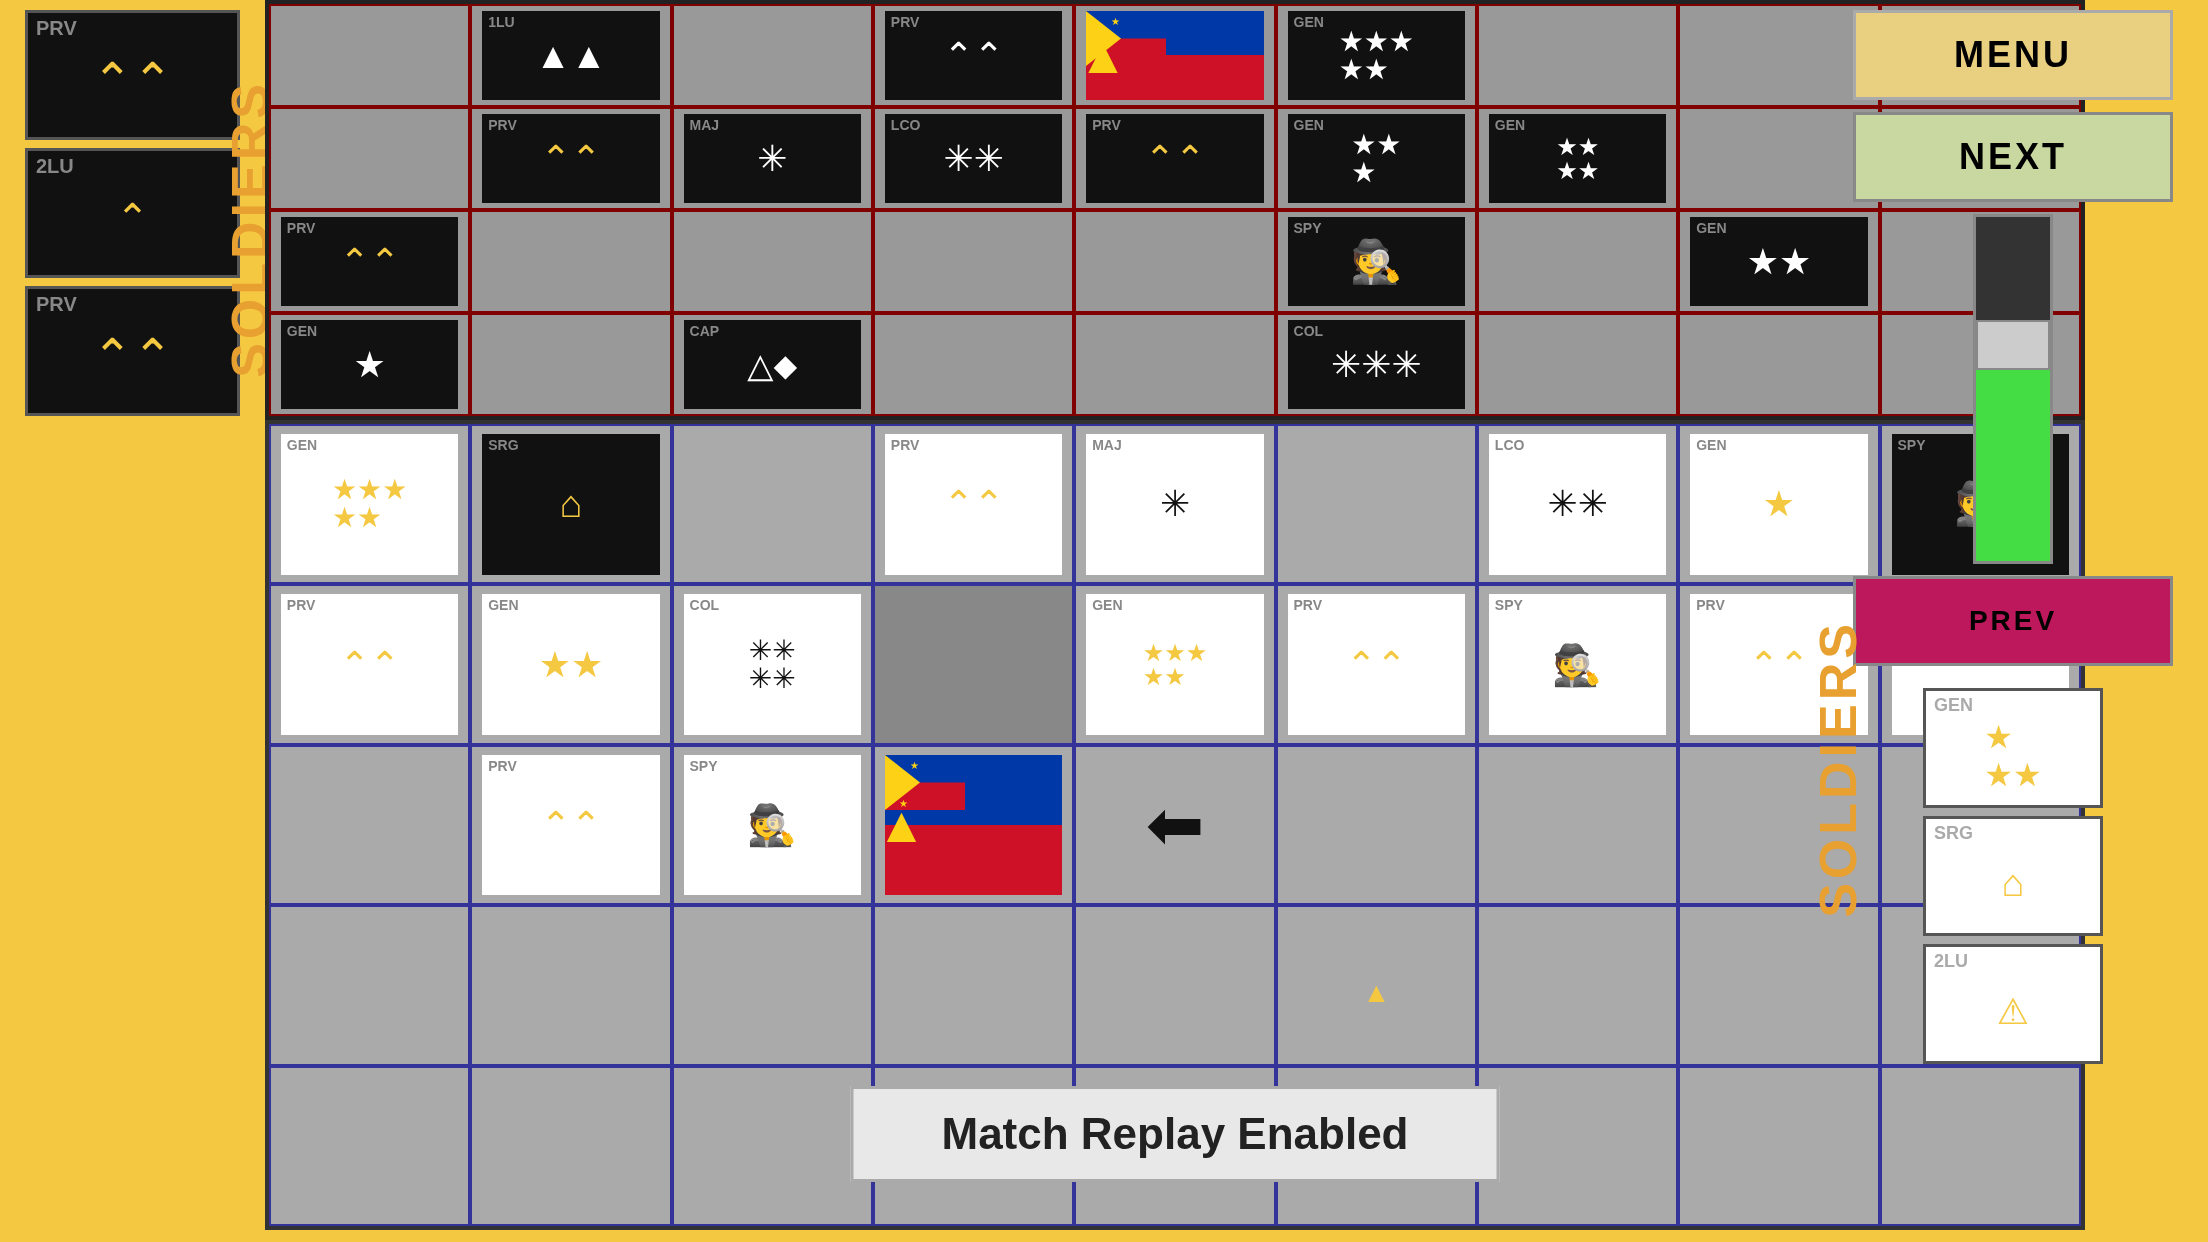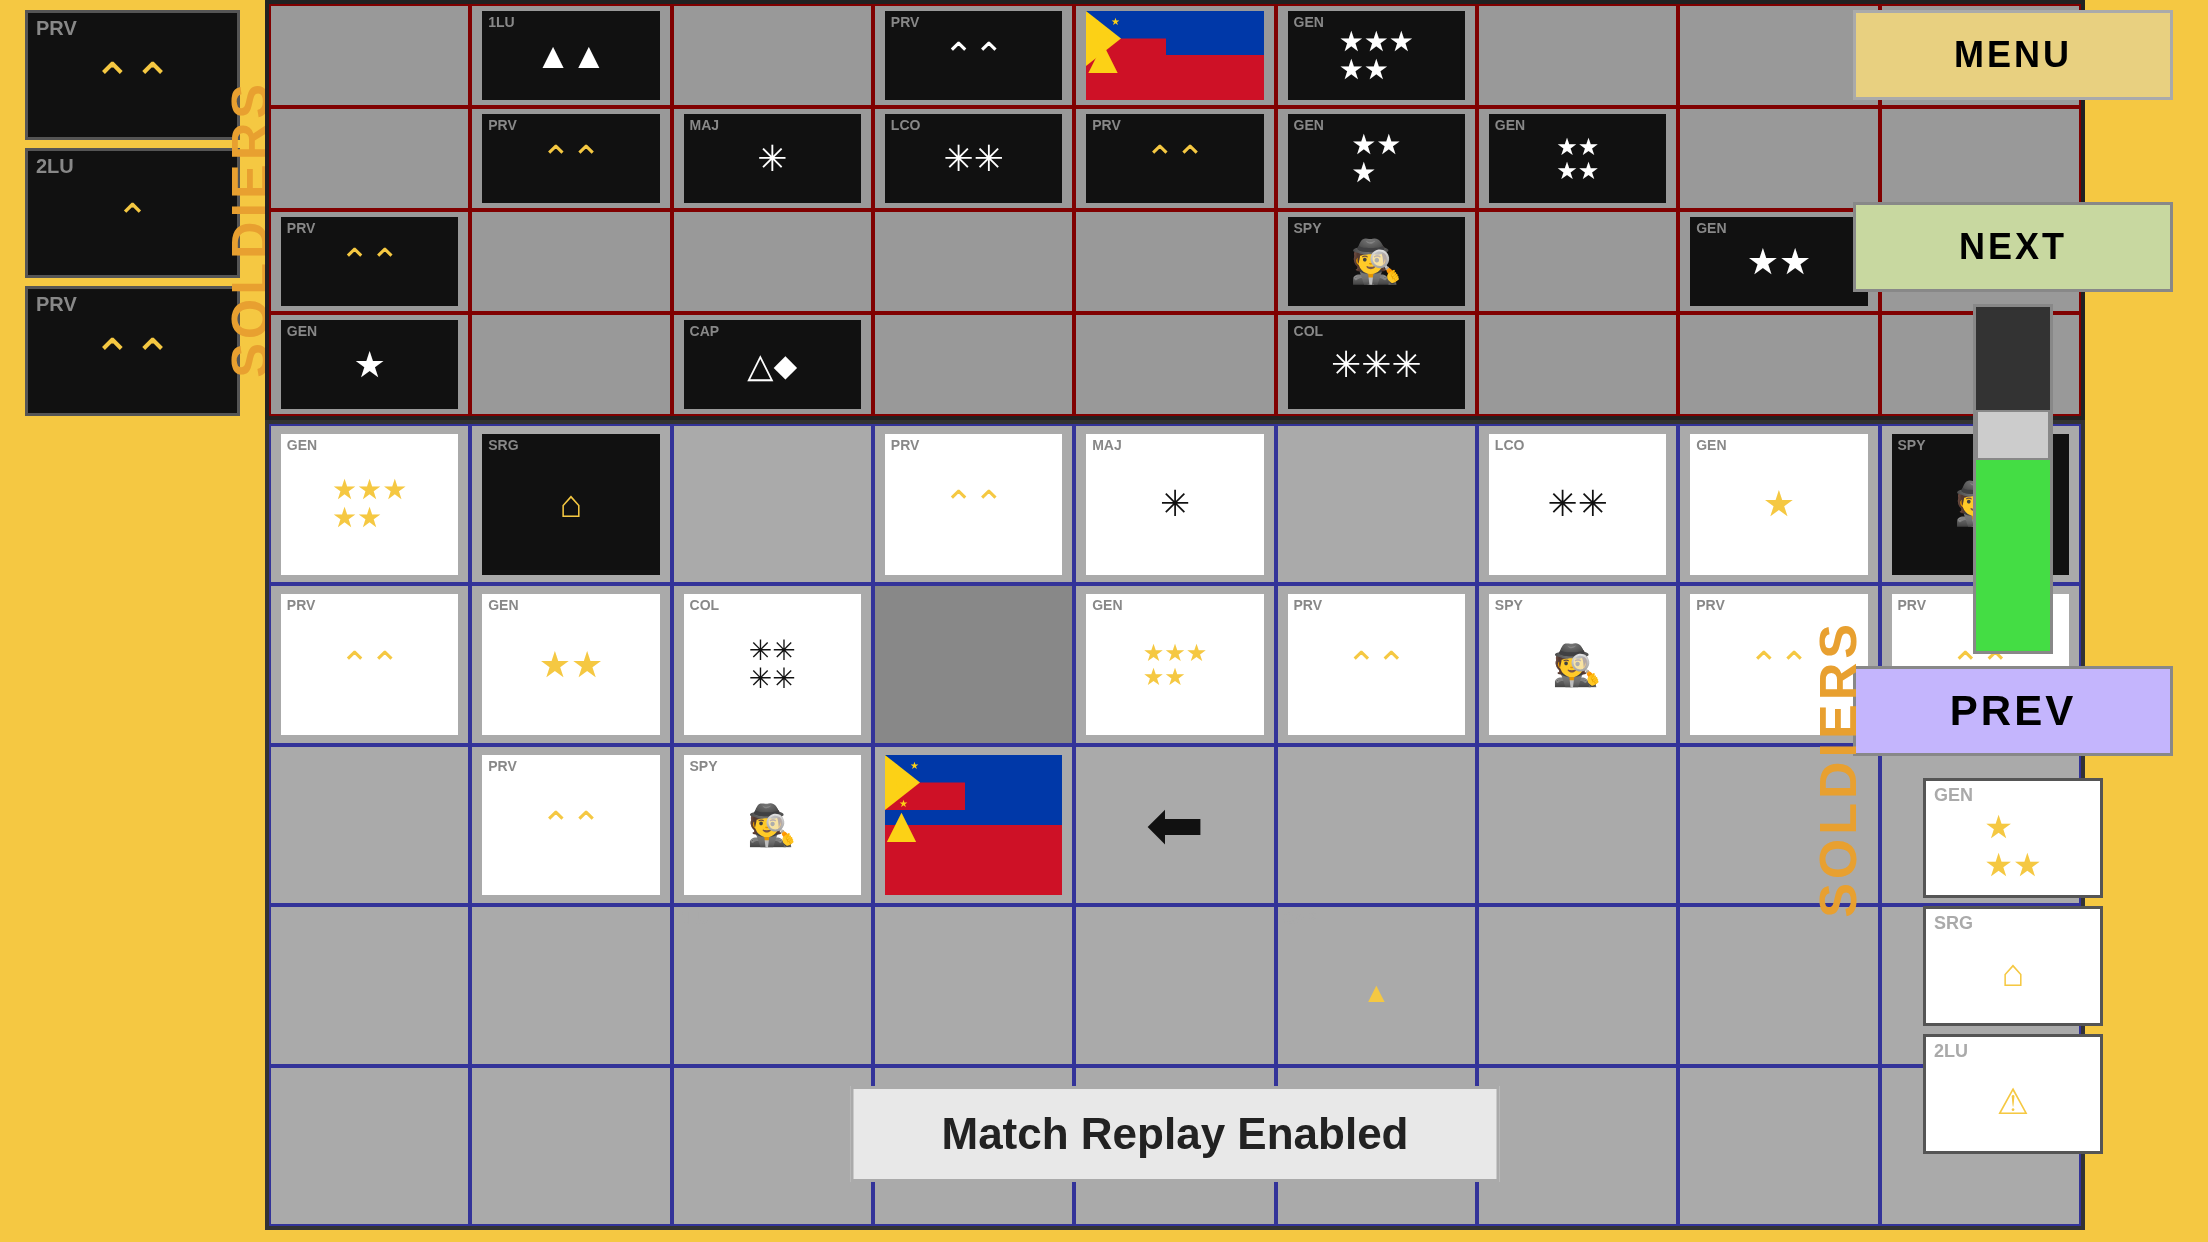--- a/index.html
+++ b/index.html
@@ -100,29 +100,28 @@
       border: 3px solid #888;
       width: 320px;
       height: 90px;
       font-size: 36px;
       font-weight: bold;
       letter-spacing: 3px;
       cursor: pointer;
       display: flex;
       align-items: center;
       justify-content: center;
-      margin-top: 90px;
     }
 
     .prev-button {
-      background: #c4b5fd;
+      background: #be185d;
       border: 3px solid #888;
       width: 320px;
       height: 90px;
-      font-size: 42px;
+      font-size: 28px;
       font-weight: bold;
       letter-spacing: 3px;
       cursor: pointer;
       display: flex;
       align-items: center;
       justify-content: center;
     }
 
     .progress-bar-container {
       width: 80px;

